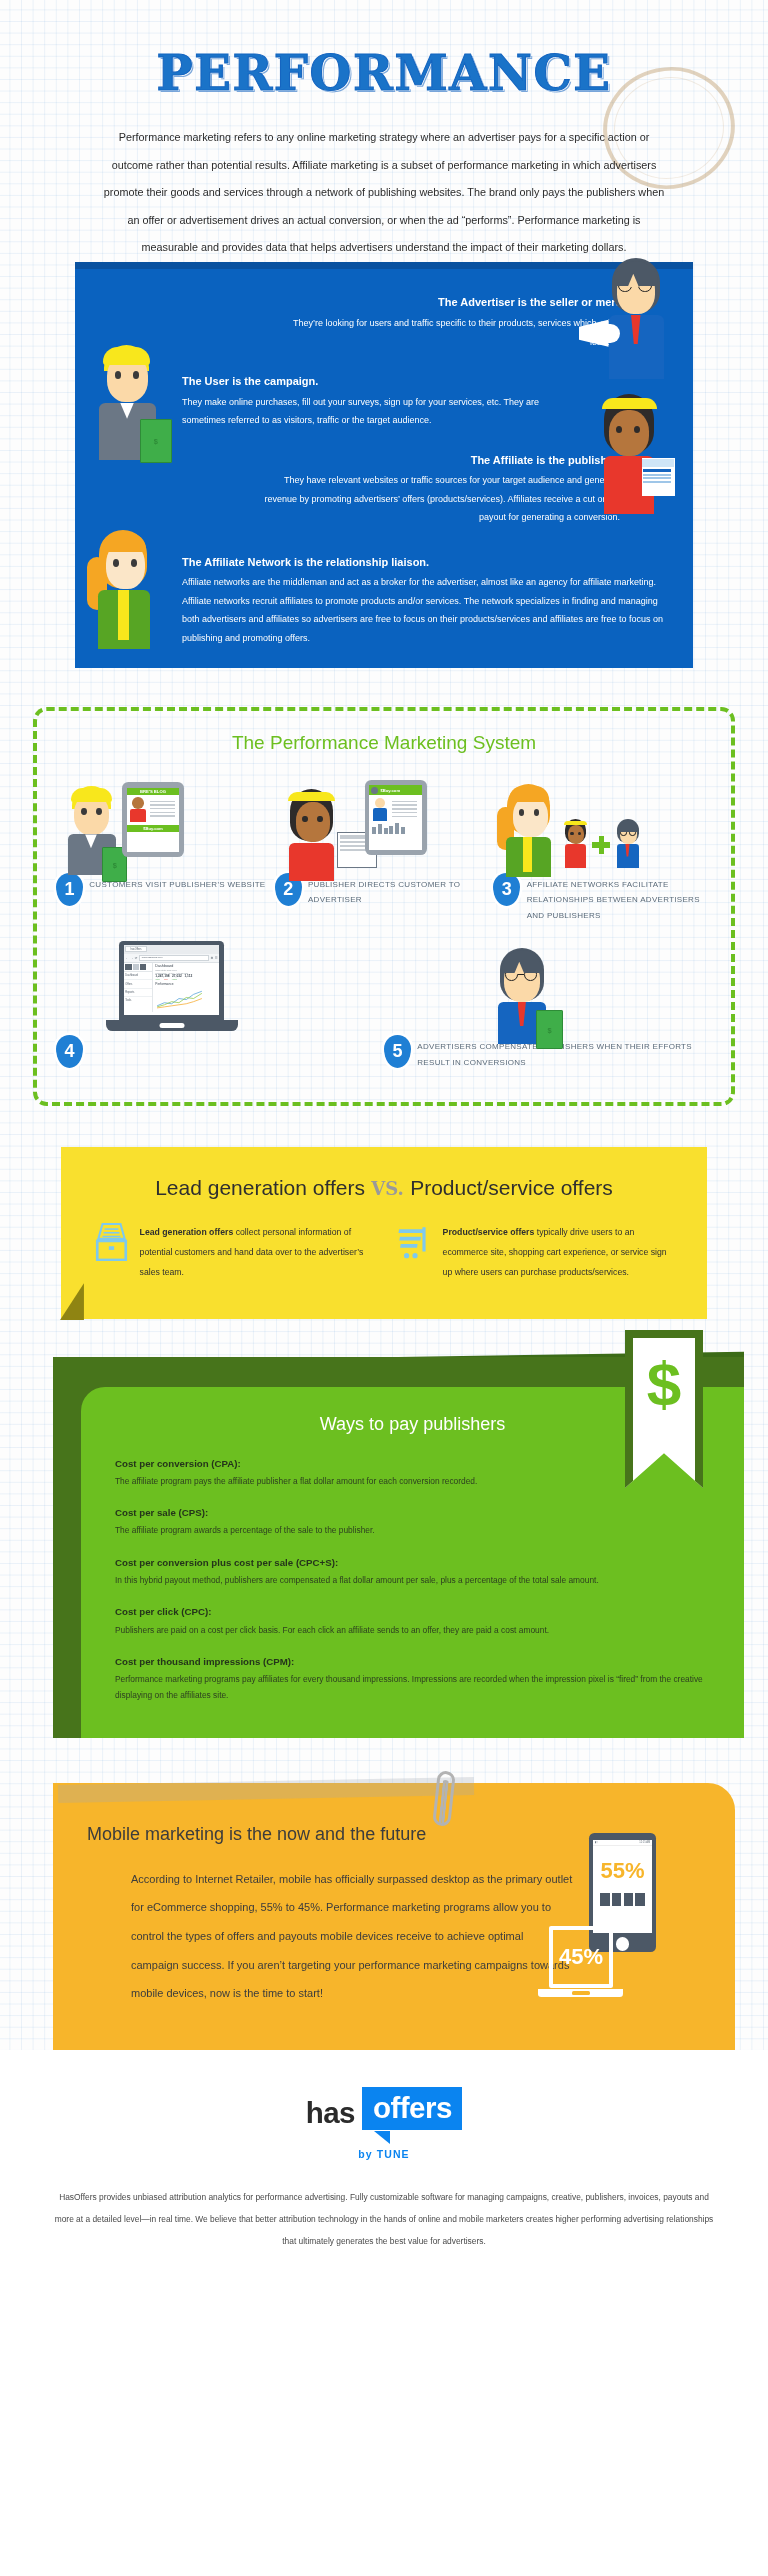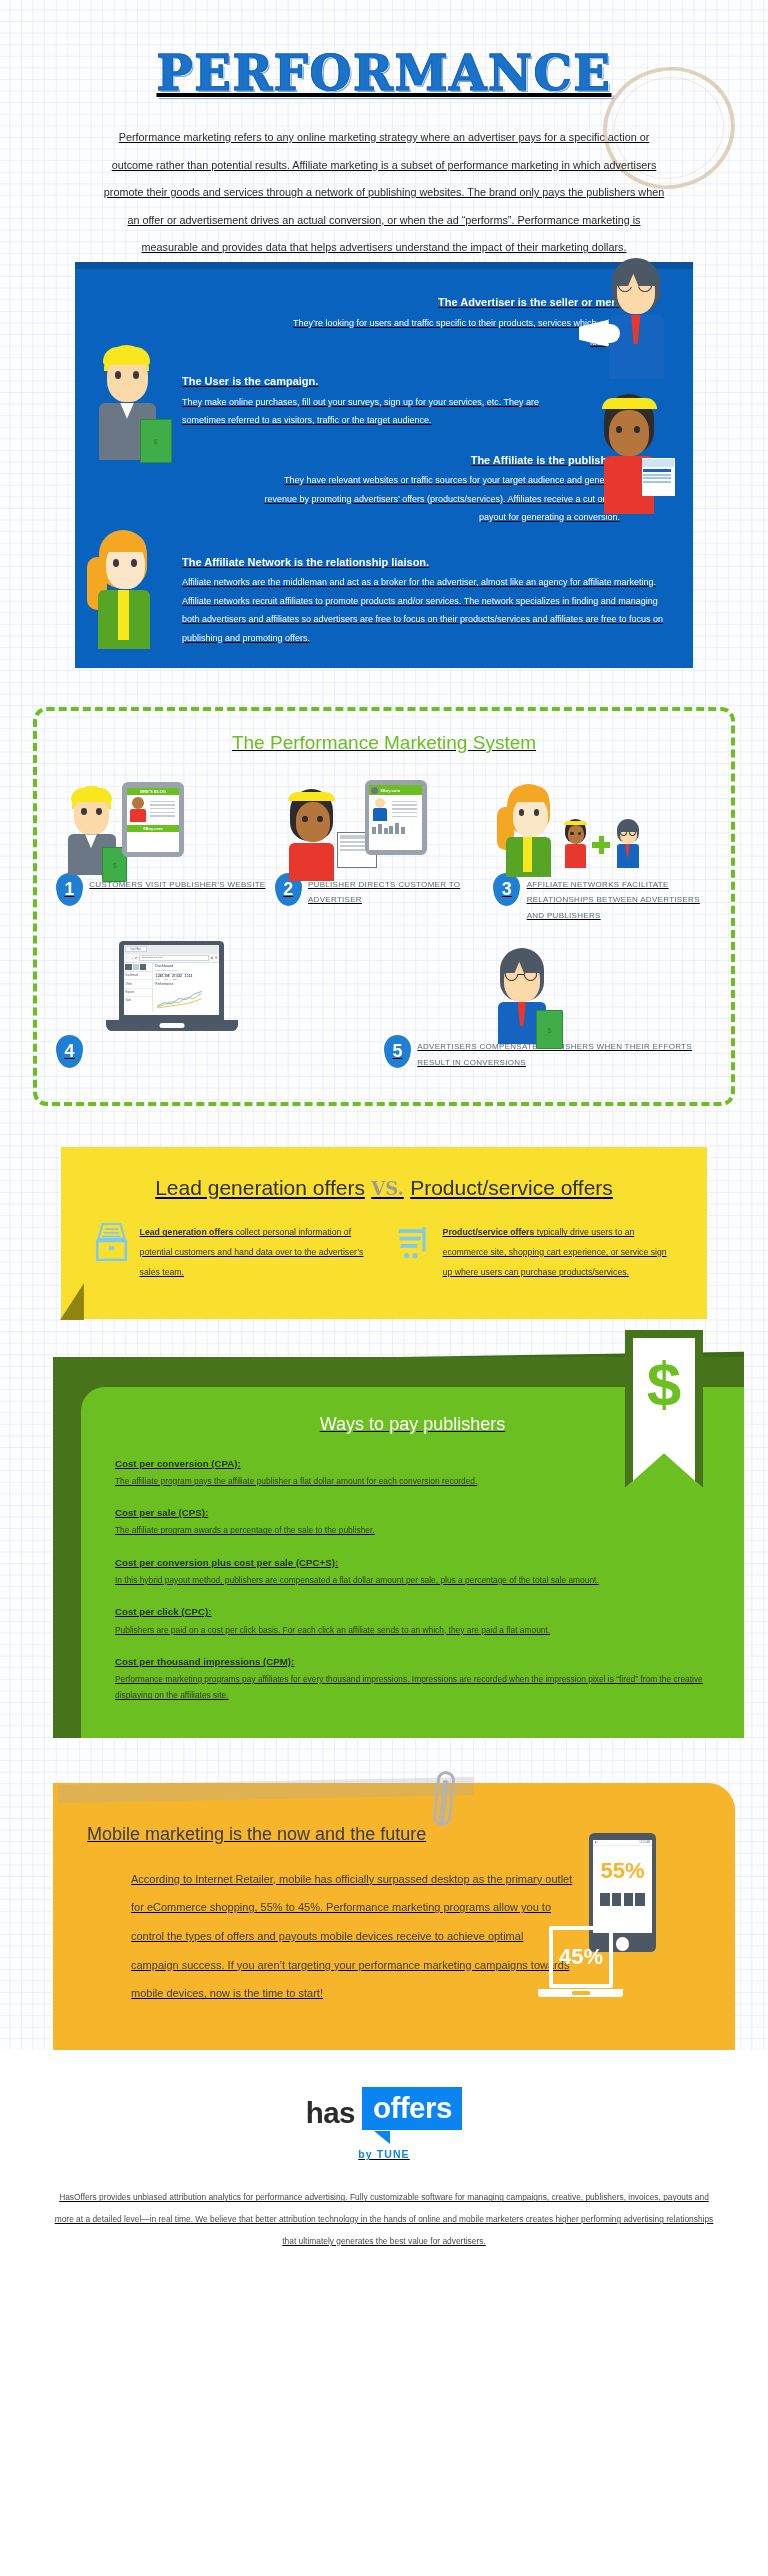--- a/index.html
+++ b/index.html
@@ -14,21 +14,20 @@
   .page {
     width:768px; height:2276px; position:relative; overflow:hidden;
     background-color:#fdfdfd;
     background-image:
       linear-gradient(to right, rgba(120,170,220,.28) 0.5px, transparent 0.5px),
       linear-gradient(to bottom, rgba(120,170,220,.28) 0.5px, transparent 0.5px),
       linear-gradient(to right, rgba(120,170,220,.14) 0.5px, transparent 0.5px),
       linear-gradient(to bottom, rgba(120,170,220,.14) 0.5px, transparent 0.5px);
     background-size: 58px 58px, 58px 58px, 11.6px 11.6px, 11.6px 11.6px;
     background-position: 21px 21px, 21px 21px, 21px 21px, 21px 21px;
-    text-decoration: underline;
   }
 
   
   .coffee-ring{
     position:absolute; right:33px; top:62px; width:132px; height:132px;
     border-radius:50%;
     border:4.7px solid rgba(186,150,100,.42);
     transform:rotate(-12deg) scaleY(.92);
     z-index:2; pointer-events:none;
   }
@@ -592,21 +591,21 @@
         <div class="pay-item">
           <div class="pay-h">Cost per sale (CPS):</div>
           <div class="pay-p">The affiliate program awards a percentage of the sale to the publisher.</div>
         </div>
         <div class="pay-item">
           <div class="pay-h">Cost per conversion plus cost per sale (CPC+S):</div>
           <div class="pay-p">In this hybrid payout method, publishers are compensated a flat dollar amount per sale, plus a percentage of the total sale amount.</div>
         </div>
         <div class="pay-item">
           <div class="pay-h">Cost per click (CPC):</div>
-          <div class="pay-p">Publishers are paid on a cost per click basis. For each click an affiliate sends to an which, they are paid a flat amount.</div>
+          <div class="pay-p">Publishers are paid on a cost per click basis. For each click an affiliate sends to an offer, they are paid a cost amount.</div>
         </div>
         <div class="pay-item" style="margin-bottom:0;">
           <div class="pay-h">Cost per thousand impressions (CPM):</div>
           <div class="pay-p">Performance marketing programs pay affiliates for every thousand impressions. Impressions are recorded when the impression pixel is “fired” from the creative displaying on the affiliates site.</div>
         </div>
       </div>
     </div>
   </div>
 
   <div class="mobile-zone">

